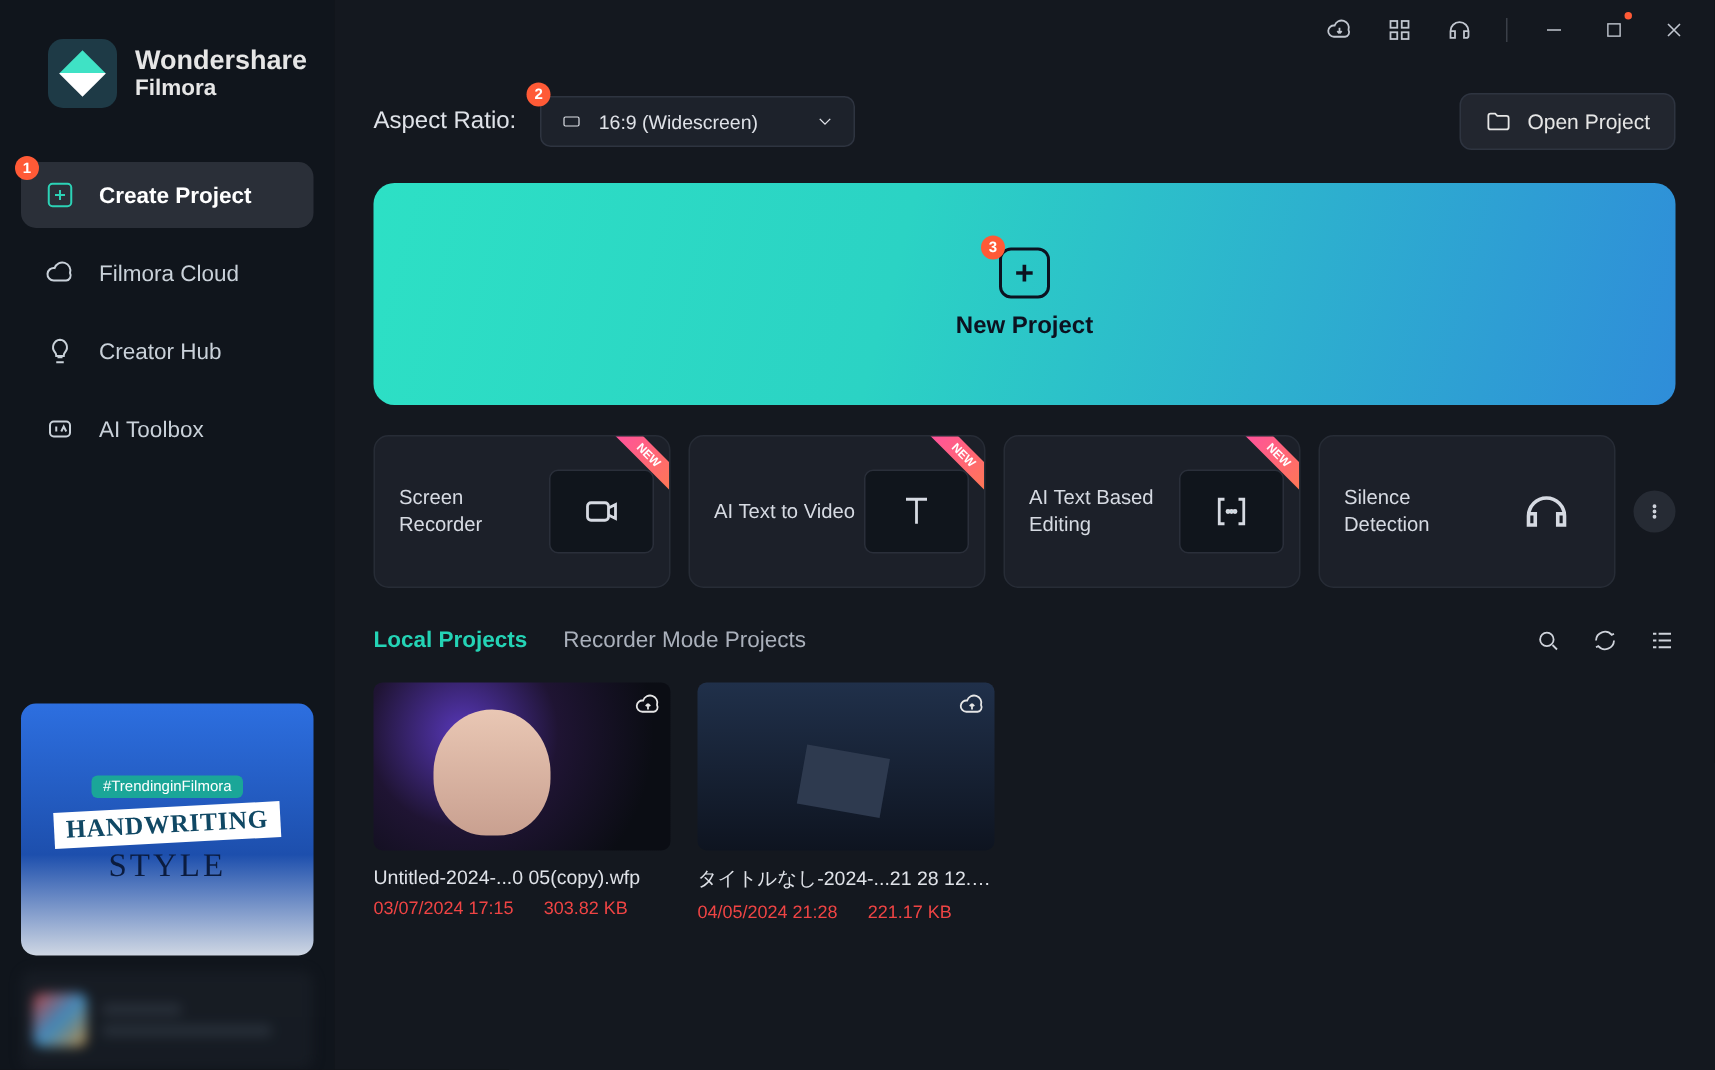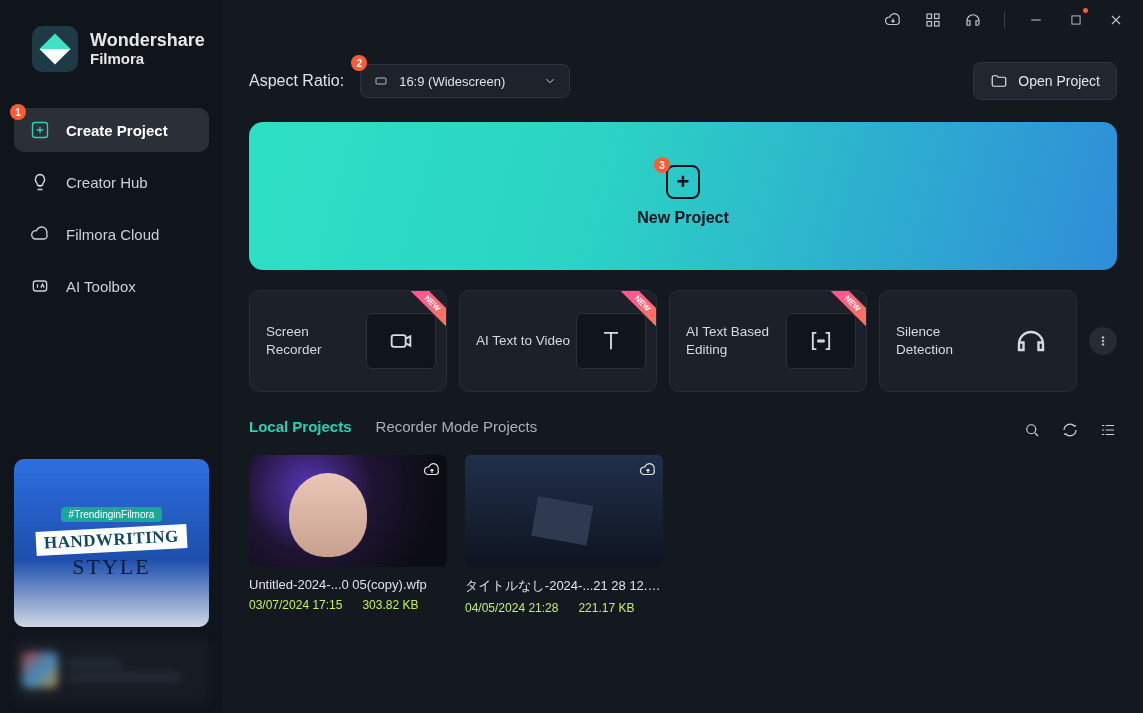--- a/index.html
+++ b/index.html
@@ -9,21 +9,21 @@
     font-family: -apple-system, "Segoe UI", Arial, sans-serif;
     color: #e6e6e6;
     overflow: hidden;
     display: flex;
   }
   
   .sidebar {
     width: 262px; height: 100%;
     background: #10151c;
     display: flex; flex-direction: column;
-    padding: 26px 14px 10px 14px;
+    padding: 26px 14px 0 14px;
   }
   .logo-row { display:flex; align-items:center; gap:12px; padding-left:18px; margin-bottom:28px;}
   .logo-box {
     width:46px;height:46px;border-radius:10px;
     background:#1e3a46;display:flex;align-items:center;justify-content:center;
     position:relative;
   }
   .logo-shape {
     width:22px;height:22px;transform:rotate(45deg);
     background:linear-gradient(135deg,#3fe2c5 50%,#fff 50%);
@@ -114,41 +114,41 @@
     width:70px;height:56px;border-radius:6px;background:#10151c;border:1px solid #2a2f3a;
     display:flex;align-items:center;justify-content:center;
   }
   .tool-text{max-width:100px;line-height:1.3;}
   .more-btn{
     width:28px;height:28px;border-radius:50%;background:#262b34;
     display:flex;align-items:center;justify-content:center;color:#cfd3db;cursor:pointer;
     flex:0 0 28px;margin-left:auto;
   }
   .tabs-row{
-    display:flex;align-items:flex-end;margin:26px 26px 0 26px;gap:24px;font-size:15px;
+    display:flex;align-items:flex-start;margin:26px 26px 0 26px;gap:24px;font-size:15px;
   }
   .tab{color:#aab0bb;cursor:pointer;padding-bottom:4px;}
   .tab.active{color:#24d3b5;font-weight:600;}
   .tabs-actions{margin-left:auto;display:flex;gap:20px;color:#cfd3db;}
   .tabs-actions .tb-icon{cursor:pointer;}
   .proj-row{display:flex;gap:18px;margin:16px 26px 0 26px;}
   .proj{width:198px;cursor:pointer;}
   .thumb{
     width:198px;height:112px;border-radius:6px;background:#1c2029;position:relative;overflow:hidden;
     display:flex;align-items:center;justify-content:center;
   }
   .thumb .cloud{position:absolute;top:6px;right:6px;color:#e6e6e6;}
   .thumb1{background:radial-gradient(circle at 30% 30%,#5737b8 0%,#1f1433 40%,#0b0d14 80%);}
   .thumb1::after{content:"";position:absolute;left:40px;top:18px;width:78px;height:84px;border-radius:50% 50% 45% 45%;background:linear-gradient(180deg,#e9c7b4,#c9a090);}
   .thumb2{background:linear-gradient(180deg,#20304a,#0e1420);}
   .thumb2::after{content:"";position:absolute;width:56px;height:40px;background:#2e3a4f;transform:rotate(10deg) translateY(10px);}
   .thumb3{background:linear-gradient(180deg,#5a3a20,#1a0f08);}
   .thumb3::after{content:"";position:absolute;right:20px;top:14px;width:64px;height:80px;border-radius:40% 40% 40% 40%;background:linear-gradient(180deg,#caa37d,#8a623d);}
   .proj-name{font-size:13px;color:#dfe2e8;margin-top:10px;white-space:nowrap;overflow:hidden;text-overflow:ellipsis;}
-  .proj-meta{font-size:12px;color:#bef264;margin-top:6px;display:flex;gap:20px;}
+  .proj-meta{font-size:12px;color:#ef4444;margin-top:6px;display:flex;gap:20px;}
   svg{stroke:currentColor;fill:none;stroke-width:1.6;}
 </style>
 </head>
 <body>
 
 <aside class="sidebar">
   <div class="logo-row">
     <div class="logo-box">
         <div class="logo-shape"></div>
       </div>
@@ -165,32 +165,32 @@
         <svg viewBox="0 0 24 24" width="20" height="20">
             <rect x="3" y="3" width="18" height="18" rx="3" stroke="#2cd3b6"></rect>
             <path d="M12 8v8M8 12h8" stroke="#2cd3b6"></path>
           </svg>
       </span>
       <span>Create Project</span>
     </div>
     <div class="nav-item">
       <span class="nav-icon">
         <svg viewBox="0 0 24 24" width="20" height="20">
-            <path d="M9 21h6M10 17h4M12 3a6 6 0 0 0-4 10c1 1 1 2 1 3h6c0-1 0-2 1-3a6 6 0 0 0-4-10z"></path>
-          </svg>
-      </span>
-      <span>Creator Hub</span>
+            <path d="M7 18a5 5 0 1 1 .7-9.95A6 6 0 0 1 20 12a4 4 0 0 1-3 6H7z"></path>
+          </svg>
+      </span>
+      <span>Filmora Cloud</span>
     </div>
     <div class="nav-item">
       <span class="nav-icon">
         <svg viewBox="0 0 24 24" width="20" height="20">
-            <path d="M7 18a5 5 0 1 1 .7-9.95A6 6 0 0 1 20 12a4 4 0 0 1-3 6H7z"></path>
-          </svg>
-      </span>
-      <span>Filmora Cloud</span>
+            <path d="M9 21h6M10 17h4M12 3a6 6 0 0 0-4 10c1 1 1 2 1 3h6c0-1 0-2 1-3a6 6 0 0 0-4-10z"></path>
+          </svg>
+      </span>
+      <span>Creator Hub</span>
     </div>
     <div class="nav-item">
       <span class="nav-icon">
         <svg viewBox="0 0 24 24" width="20" height="20">
             <rect x="4" y="6" width="16" height="12" rx="3"></rect>
             <path d="M9 10v4M13 14l2-4 2 4"></path>
           </svg>
       </span>
       <span>AI Toolbox</span>
     </div>

